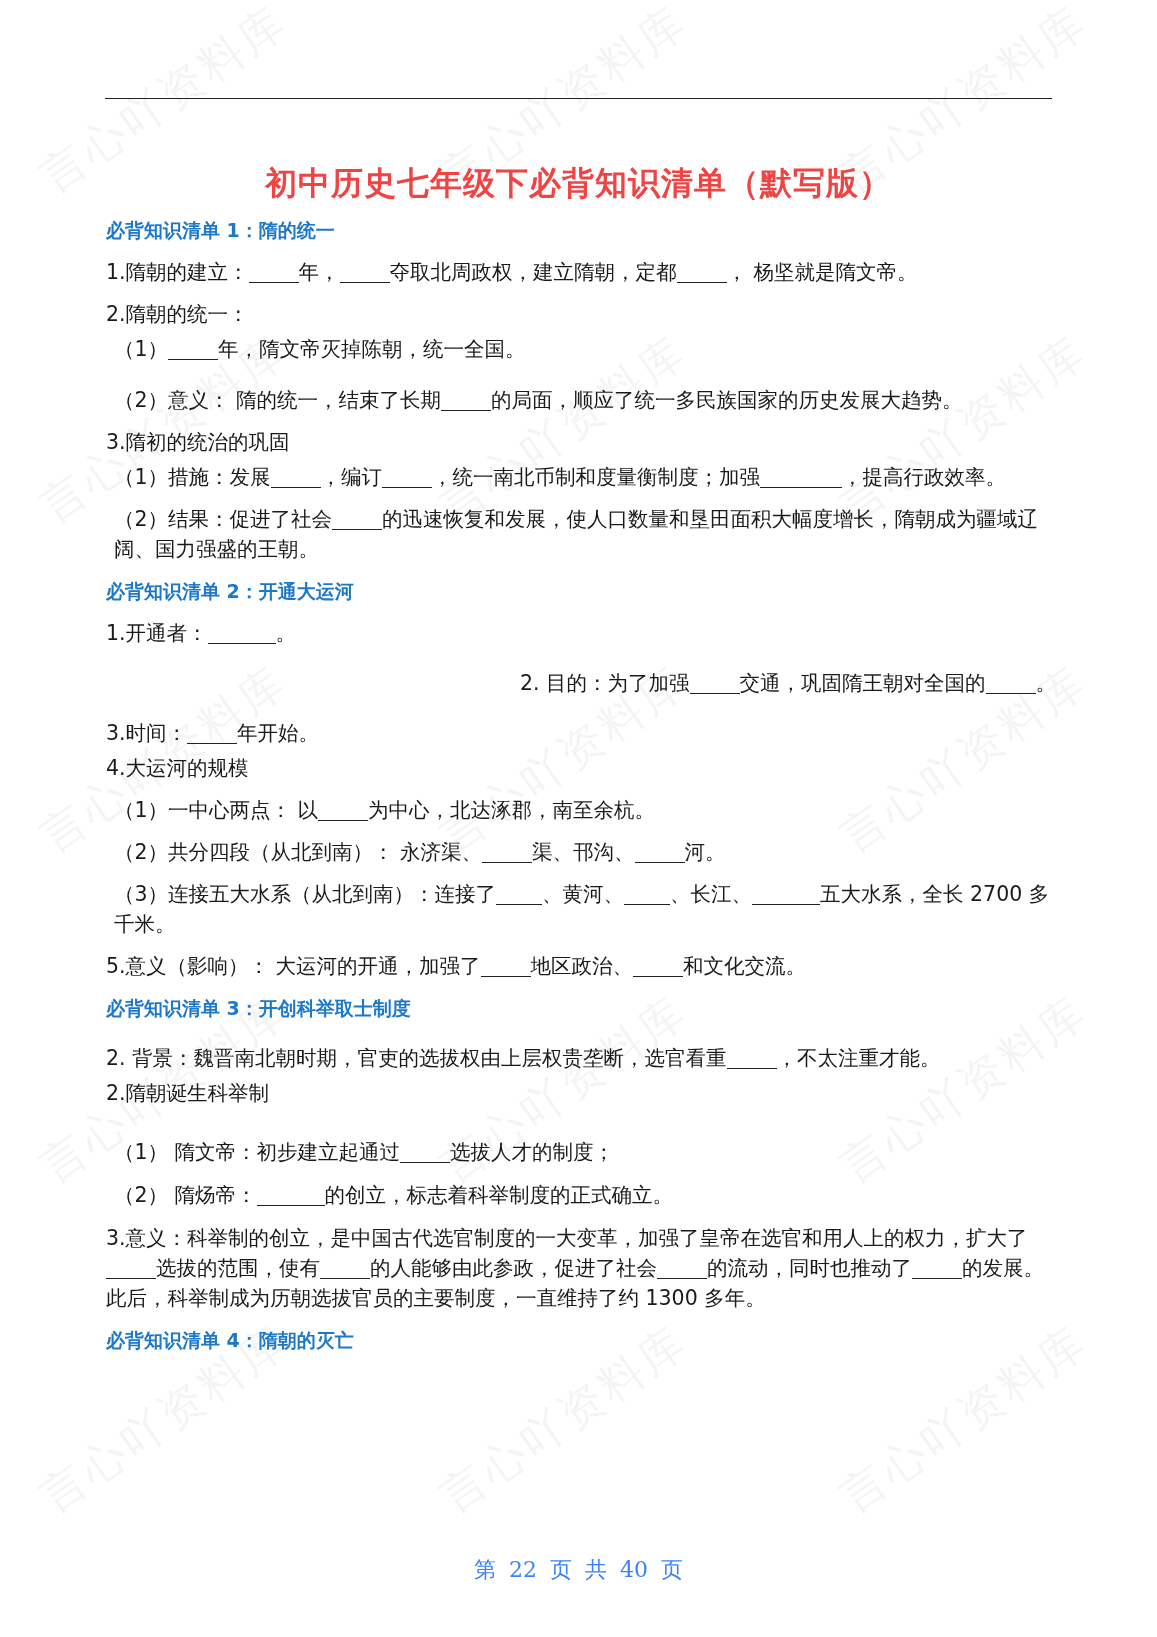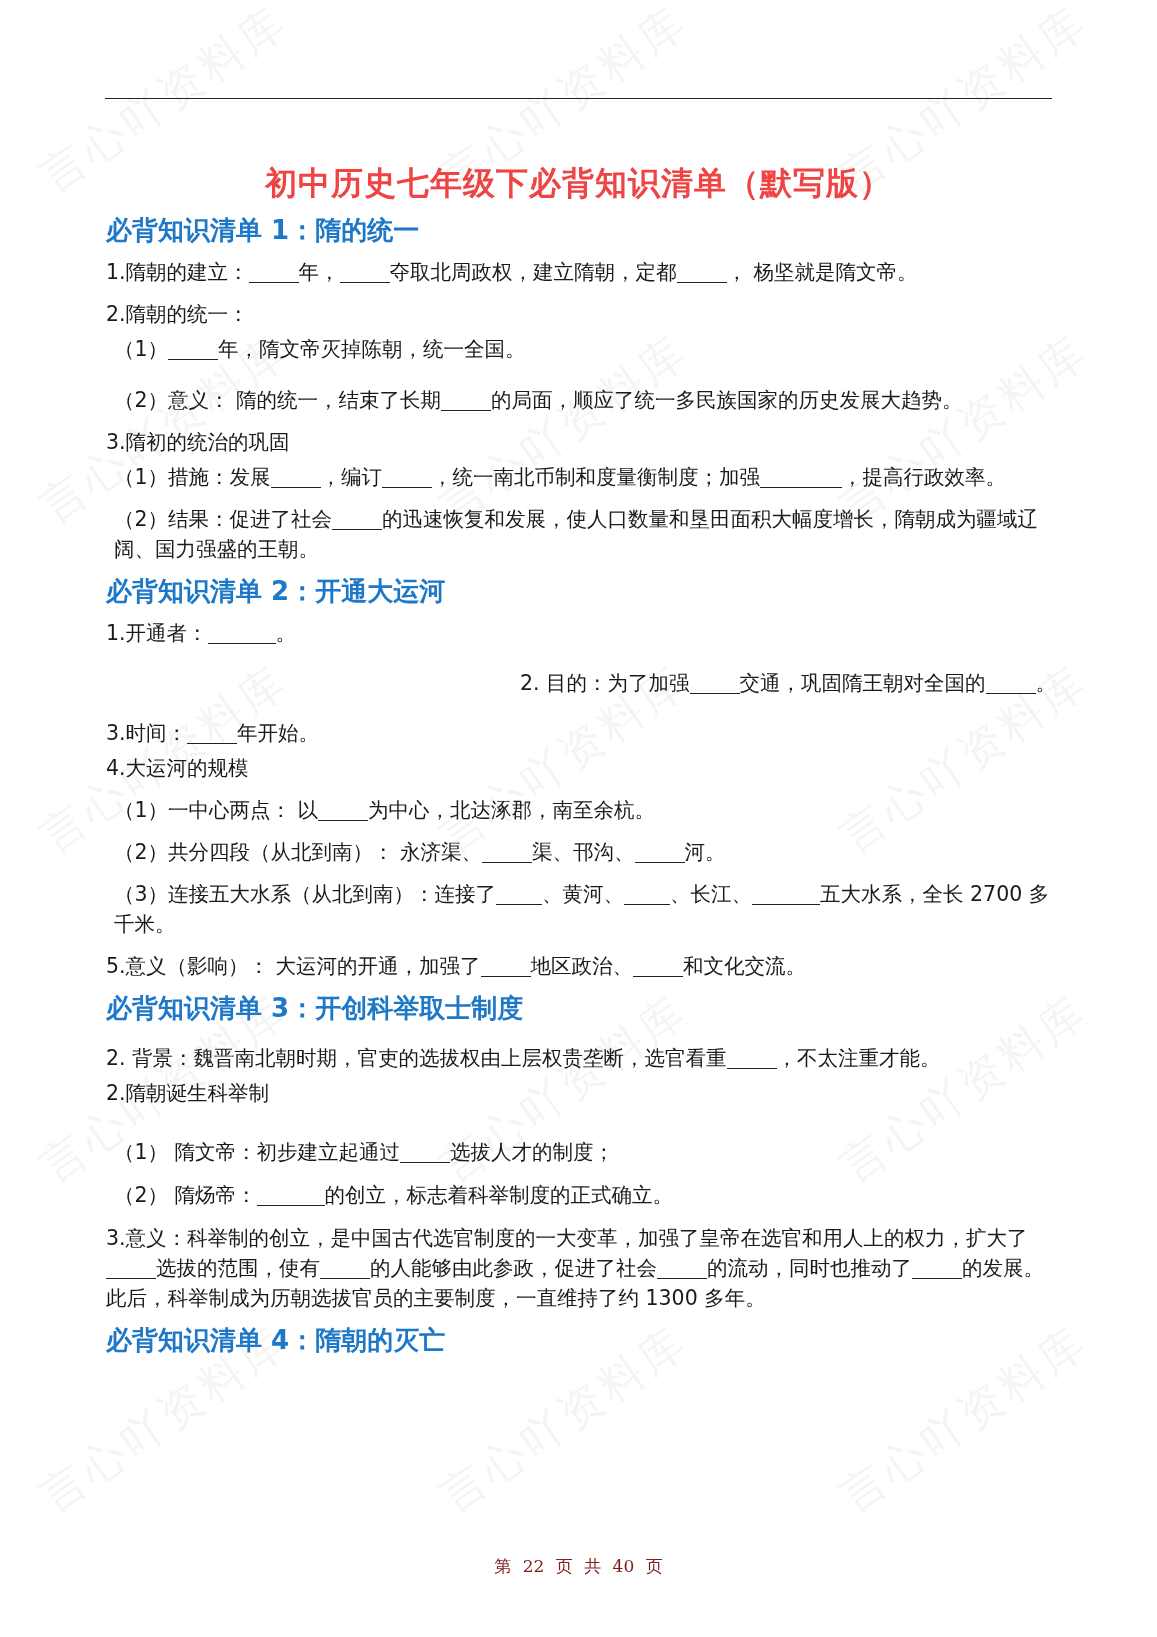--- a/index.html
+++ b/index.html
@@ -20,34 +20,34 @@
     }
     .page-title {
       position: absolute; left: 0; right: 0; top: 141px; text-align: center;
       font-size: 32px; font-weight: bold; color: #ef4444; letter-spacing: 1px;
     }
     .content {
       position: absolute; left: 106px; width: 950px; top: 215px;
       font-size: 20.5px; line-height: 30px;
     }
     .sec-head {
-      color: #1e78c8; font-weight: bold; font-size: 26px;
+      color: #1e78c8; font-weight: bold; font-size: 19px;
       margin: 0; height: 30px; line-height: 30px;
     }
     .line { margin: 0; }
     .indent { padding-left: 8px; }
     .blank {
       display: inline-block; border-bottom: 1.3px solid #222;
       height: 22px; vertical-align: -4px;
     }
     .w3 { width: 46px; } .w4 { width: 50px; } .w5 { width: 68px; } .w6 { width: 82px; }
     .footer {
       position: absolute; left: 0; right: 0; top: 1555px; text-align: center;
-      font-family: "DejaVu Serif", "Liberation Serif", serif; font-size: 17px;
-      word-spacing: 6px; color: #7f1d1d;
+      font-family: "DejaVu Serif", "Liberation Serif", serif; font-size: 22px;
+      word-spacing: 6px; color: #3b82f6;
     }
   </style>
 </head>
 <body>
 
 <div class="watermark-layer" id="wm-layer">
     <span class="wm" style="left: 20px; top: 70px;">言心吖资料库</span>
     <span class="wm" style="left: 420px; top: 70px;">言心吖资料库</span>
     <span class="wm" style="left: 820px; top: 70px;">言心吖资料库</span>
     <span class="wm" style="left: 20px; top: 400px;">言心吖资料库</span>

